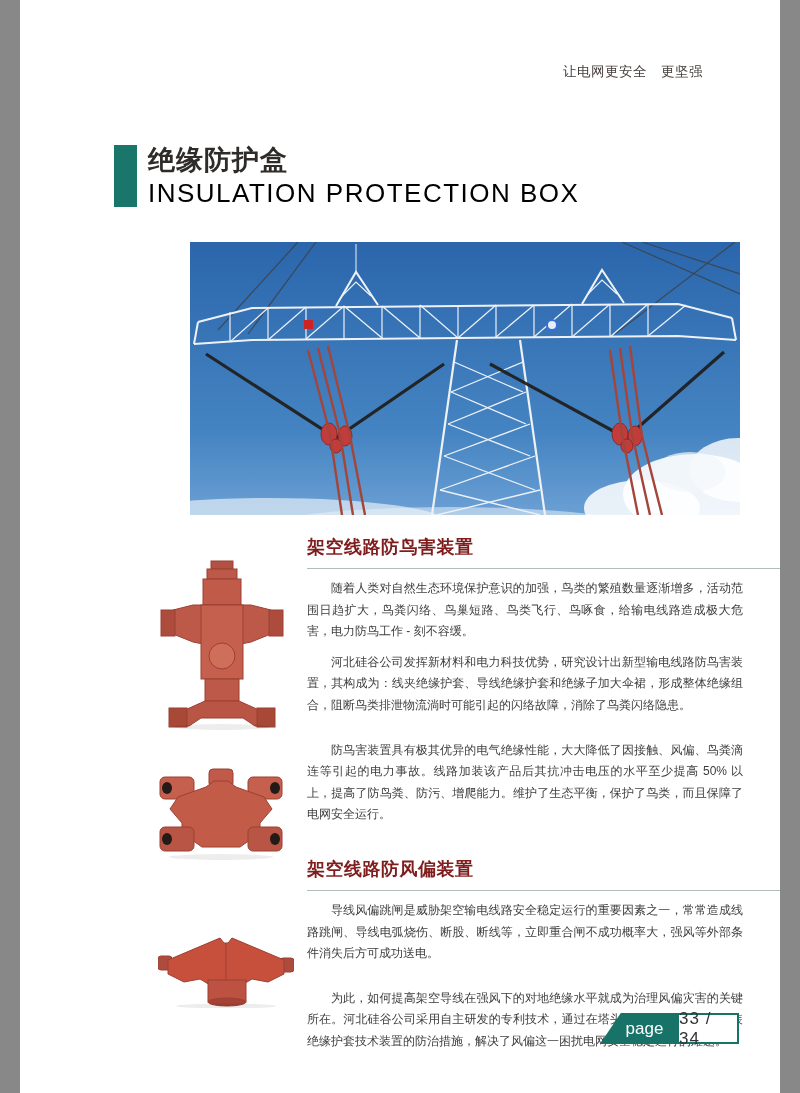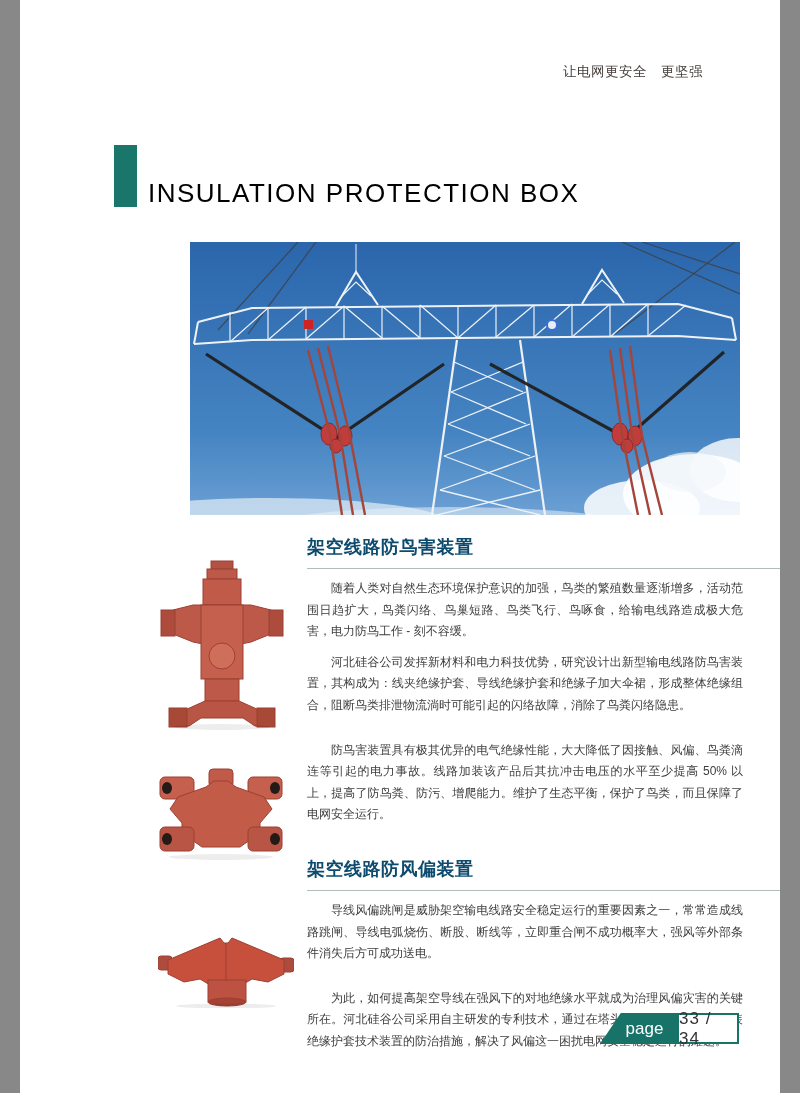--- a/index.html
+++ b/index.html
@@ -36,21 +36,21 @@
   .product{position:absolute;}
   .product-1{left:139px;top:558px;width:126px;height:172px;}
   .product-2{left:134px;top:765px;width:134px;height:98px;}
   .product-3{left:138px;top:930px;width:136px;height:78px;}
   
   .content{
     position:absolute;left:287px;top:535px;width:476px;
   }
   .section-heading{
     margin:0;padding:0 0 9px 0;
-    font-size:18px;font-weight:bold;color:#0c4a6e;letter-spacing:.5px;
+    font-size:18px;font-weight:bold;color:#7f1d1d;letter-spacing:.5px;
     border-bottom:1px solid #b3bcbc;
   }
   .section-2 .section-heading{margin-top:31px;}
   .content p{
     width:436px;margin:9px 0 0 0;
     font-size:12px;line-height:21.6px;color:#3d3d3d;
     text-align:justify;text-indent:2em;
   }
   .content p.gap{margin-top:23px;}
   
@@ -72,20 +72,21 @@
   }
 </style>
 </head>
 <body>
 
 <div class="page">
 
   <div class="slogan">让电网更安全　更坚强</div>
 
   <div class="title-square"></div>
+  <h1 class="title-cn">绝缘防护盒</h1>
   <div class="title-en">INSULATION PROTECTION BOX</div>
 
   <div class="photo">
     <svg width="550" height="273" viewBox="0 0 550 273">
       <defs>
         <linearGradient id="sky" x1="0" y1="0" x2="0" y2="1">
           <stop offset="0" stop-color="#2b66ac"></stop>
           <stop offset="0.7" stop-color="#4584c2"></stop>
           <stop offset="1" stop-color="#6ba0d4"></stop>
         </linearGradient>

